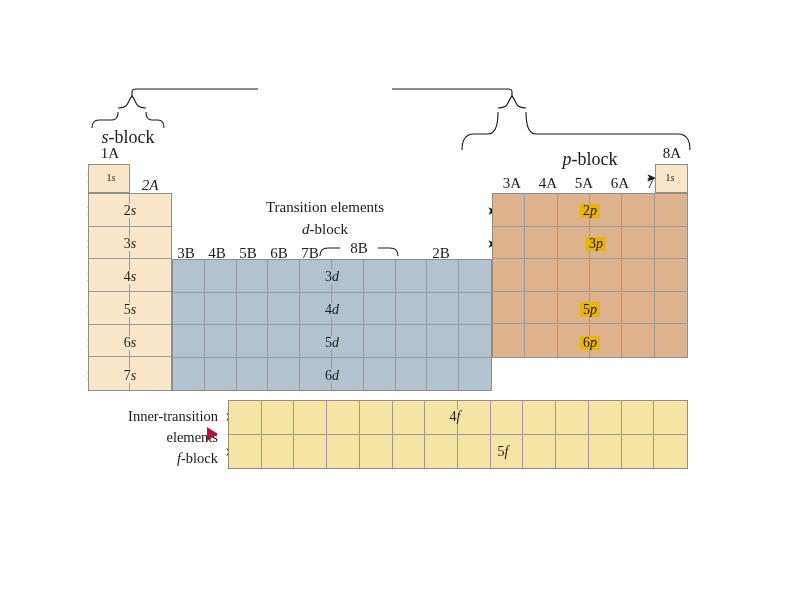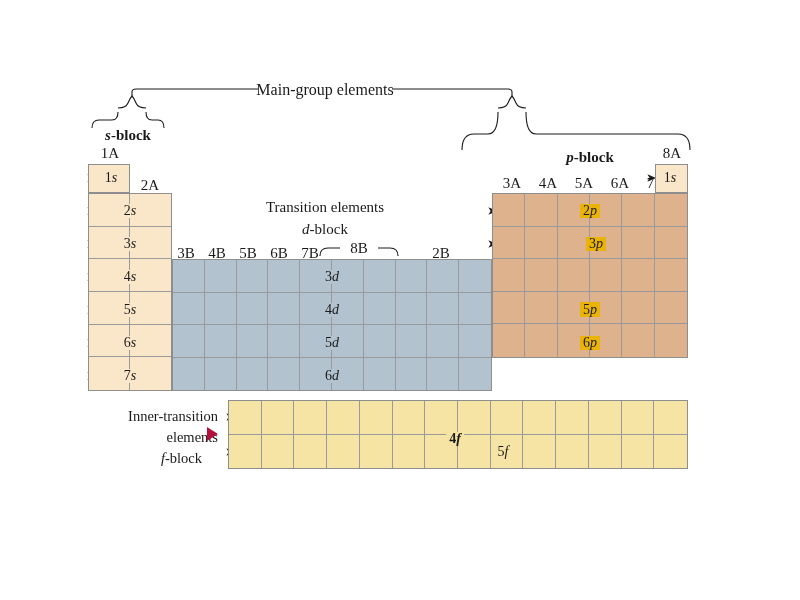--- a/index.html
+++ b/index.html
@@ -29,22 +29,21 @@
     color: #1a1a1a;
     white-space: nowrap;
     line-height: 1;
   }
   .lbl.center { transform: translateX(-50%); }
 
   .t-main {
     font-size: 16px;
   }
   .t-block {
-    font-size: 15px;
-    font-weight: bold;
+    font-size: 18px;
   }
   .t-group {
     font-size: 15px;
   }
   .t-trans {
     font-size: 15px;
   }
   .t-inner {
     font-size: 14.5px;
   }
@@ -83,21 +82,21 @@
     position: absolute;
     transform: translate(-50%, -50%);
     font-family: "Liberation Serif", serif;
     font-size: 14px;
     padding: 0 3px;
     white-space: nowrap;
     line-height: 1;
   }
   .orb .n { font-style: normal; }
   .orb .l { font-style: italic; }
-  .orb.tiny { font-size: 14px; padding: 0 1px; }
+  .orb.tiny { font-size: 10px; padding: 0 1px; }
 
   .orb.on-s { background: #fae7c9; }
   .orb.on-d { background: #b2c3cf; }
   .orb.on-p { background: #eab308; }
   .orb.on-f { background: #f6e4a4; }
 
   .tri {
     position: absolute;
     width: 0; height: 0;
     border-top: 7px solid transparent;
@@ -160,38 +159,37 @@
       <line x1="496" y1="310" x2="684" y2="310" marker-start="url(#ahr)" marker-end="url(#ah)"></line>
       <line x1="496" y1="343" x2="684" y2="343" marker-start="url(#ahr)" marker-end="url(#ah)"></line>
 
       <line x1="655" y1="178" x2="685" y2="178" marker-start="url(#ahr)" marker-end="url(#ah)"></line>
 
       <line x1="234" y1="417" x2="684" y2="417" marker-start="url(#ahr)" marker-end="url(#ah)"></line>
       <line x1="234" y1="452" x2="684" y2="452" marker-start="url(#ahr)" marker-end="url(#ah)"></line>
     </g>
   </svg>
 
-  <div class="lbl t-main center" style="left:325px; top:82px;">Main-group elements</div>
 
   <div class="lbl t-block center" style="left:128px; top:128px;">
     <span class="ital">s</span><span>-block</span>
   </div>
 
   <div class="lbl t-block center" style="left:590px; top:150px;">
     <span class="ital">p</span><span>-block</span>
   </div>
 
   <div class="lbl t-trans center" style="left:325px; top:200px;">Transition elements</div>
 
   <div class="lbl t-trans center" style="left:325px; top:222px;">
     <span class="ital">d</span><span>-block</span>
   </div>
 
   <div class="lbl t-group center" style="left:110px; top:146px;text-align:right;">1A</div>
-  <div class="lbl t-group center" style="left:150px; top:178px;">2A</div>
+  <div class="lbl t-group center" style="left:150px; top:178px;font-style:italic;">2A</div>
 
   <div class="lbl t-group center" style="left:512px; top:176px;">3A</div>
   <div class="lbl t-group center" style="left:548px; top:176px;">4A</div>
   <div class="lbl t-group center" style="left:584px; top:176px;">5A</div>
   <div class="lbl t-group center" style="left:620px; top:176px;">6A</div>
   <div class="lbl t-group center" style="left:656px; top:176px;">7A</div>
   <div class="lbl t-group center" style="left:672px; top:146px;">8A</div>
 
   <div class="lbl t-group center" style="left:186px; top:246px;">3B</div>
   <div class="lbl t-group center" style="left:217px; top:246px;">4B</div>
@@ -358,24 +356,24 @@
   <div class="orb on-d" style="left:332px; top:376px;"><span class="n">6</span><span class="l">d</span></div>
 
   <div class="orb on-p" style="left:590px; top:211px;"><span class="n">2</span><span class="l">p</span></div>
   <div class="orb on-p" style="left:590px; top:244px;margin-left:6px;"><span class="n">3</span><span class="l">p</span></div>
   <div class="orb on-p" style="left:590px; top:277px;margin-top:32px;"><span class="n">4</span><span class="l">p</span></div>
   <div class="orb on-p" style="left:590px; top:310px;"><span class="n">5</span><span class="l">p</span></div>
   <div class="orb on-p" style="left:590px; top:343px;"><span class="n">6</span><span class="l">p</span></div>
 
   <div class="orb on-s tiny" style="left:670px; top:178px;"><span class="n">1</span><span class="l">s</span></div>
 
-  <div class="orb on-f" style="left:455px; top:439px;font-weight:bold;"><span class="n">4</span><span class="l">f</span></div>
+  <div class="orb on-f" style="left:455px; top:417px;"><span class="n">4</span><span class="l">f</span></div>
   <div class="orb on-f" style="left:455px; top:452px;margin-left:48px;"><span class="n">5</span><span class="l">f</span></div>
 
   <div class="lbl t-inner" style="left:100px; top:409px; width:118px; text-align:right;">Inner-transition</div>
   <div class="lbl t-inner" style="left:100px; top:430px; width:118px; text-align:right;">elements</div>
-  <div class="lbl t-inner" style="left:84px; top:451px; width:118px; text-align:right;">
+  <div class="lbl t-inner" style="left:100px; top:451px; width:118px; text-align:right;">
     <span class="ital">f</span><span>-block</span>
   </div>
 
   <div class="tri" style="left:207px; top:427px;"></div>
 
 </div>
 
 </body></html>

